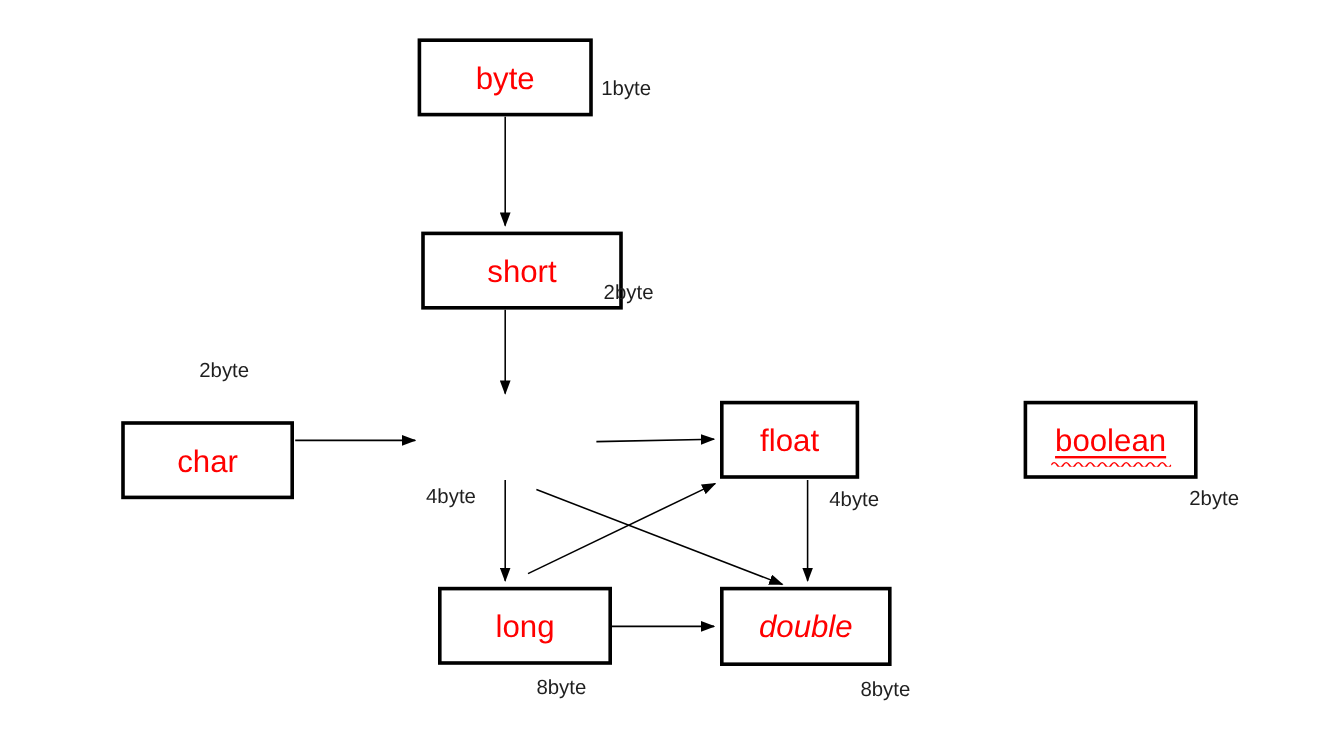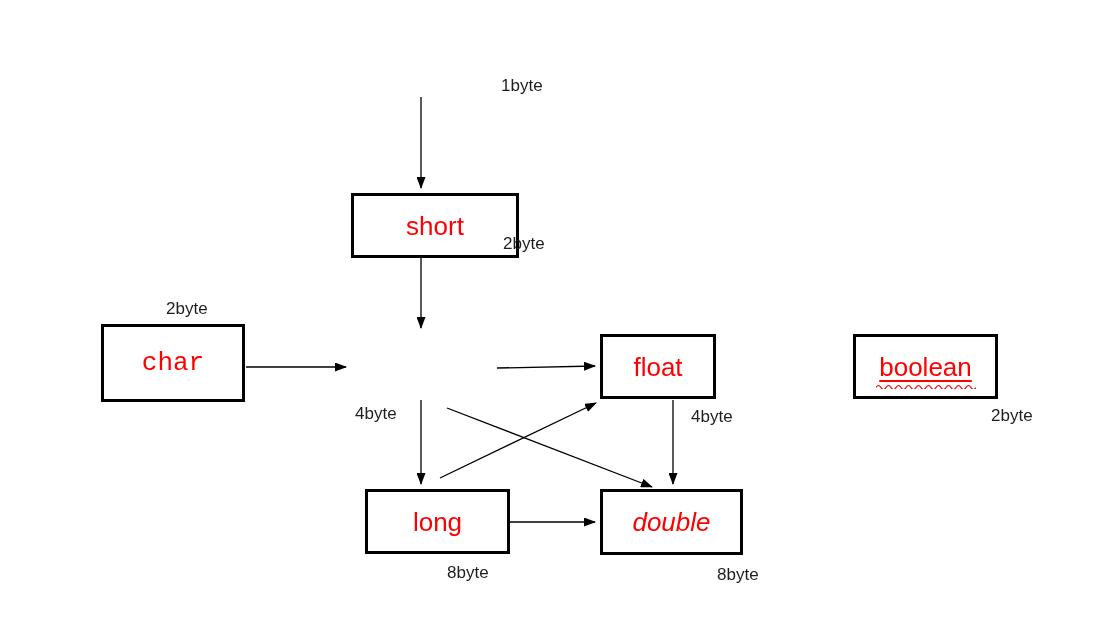--- a/index.html
+++ b/index.html
@@ -43,28 +43,28 @@
   .size-label {
     position: absolute;
     color: #1f1f1f;
     font-size: 17px;
     line-height: 1.2;
     white-space: nowrap;
   }
   
   .node-byte    { left: 348px; top: 32px;  width: 146px; height: 65px; }
   .node-short   { left: 351px; top: 193px; width: 168px; height: 65px; }
-  .node-char    { left: 101px; top: 324px; width: 144px; height: 78px; font-family: Liberation Mono, monospace; }
+  .node-char    { left: 101px; top: 351px; width: 144px; height: 65px; }
   .node-int     { left: 351px; top: 333px; width: 145px; height: 66px; }
   .node-float   { left: 600px; top: 334px; width: 116px; height: 65px; }
   .node-boolean { left: 853px; top: 334px; width: 145px; height: 65px; }
   .node-long    { left: 350px; top: 489px; width: 145px; height: 65px; margin-left: 15px; }
   .node-double  { left: 600px; top: 489px; width: 143px; height: 66px; font-style: italic; }
   
-  .size-byte    { left: 501px; top: 76px; }
+  .size-byte    { left: 501px; top: 64px; }
   .size-short   { left: 503px; top: 234px; }
   .size-char    { left: 166px; top: 299px; }
   .size-int     { left: 355px; top: 404px; }
   .size-float   { left: 691px; top: 407px; }
   .size-boolean { left: 991px; top: 406px; }
   .size-long    { left: 447px; top: 563px; }
   .size-double  { left: 717px; top: 565px; }
   
   .node-boolean .type-label {
     text-decoration: underline;
@@ -95,20 +95,23 @@
     <line x1="421" y1="258" x2="421" y2="328" marker-end="url(#arr)"></line>
     <line x1="246" y1="367" x2="346" y2="367" marker-end="url(#arr)"></line>
     <line x1="497" y1="368" x2="595" y2="366" marker-end="url(#arr)"></line>
     <line x1="421" y1="400" x2="421" y2="484" marker-end="url(#arr)"></line>
     <line x1="447" y1="408" x2="652" y2="487" marker-end="url(#arr)"></line>
     <line x1="440" y1="478" x2="596" y2="403" marker-end="url(#arr)"></line>
     <line x1="673" y1="400" x2="673" y2="484" marker-end="url(#arr)"></line>
     <line x1="497" y1="522" x2="595" y2="522" marker-end="url(#arr)"></line>
   </svg>
 
+  <div class="node node-byte">
+    <span class="type-label">byte</span>
+  </div>
   <div class="node node-short">
     <span class="type-label">short</span>
   </div>
   <div class="node node-char">
     <span class="type-label">char</span>
   </div>
   <div class="node node-float">
     <span class="type-label">float</span>
   </div>
   <div class="node node-boolean">

